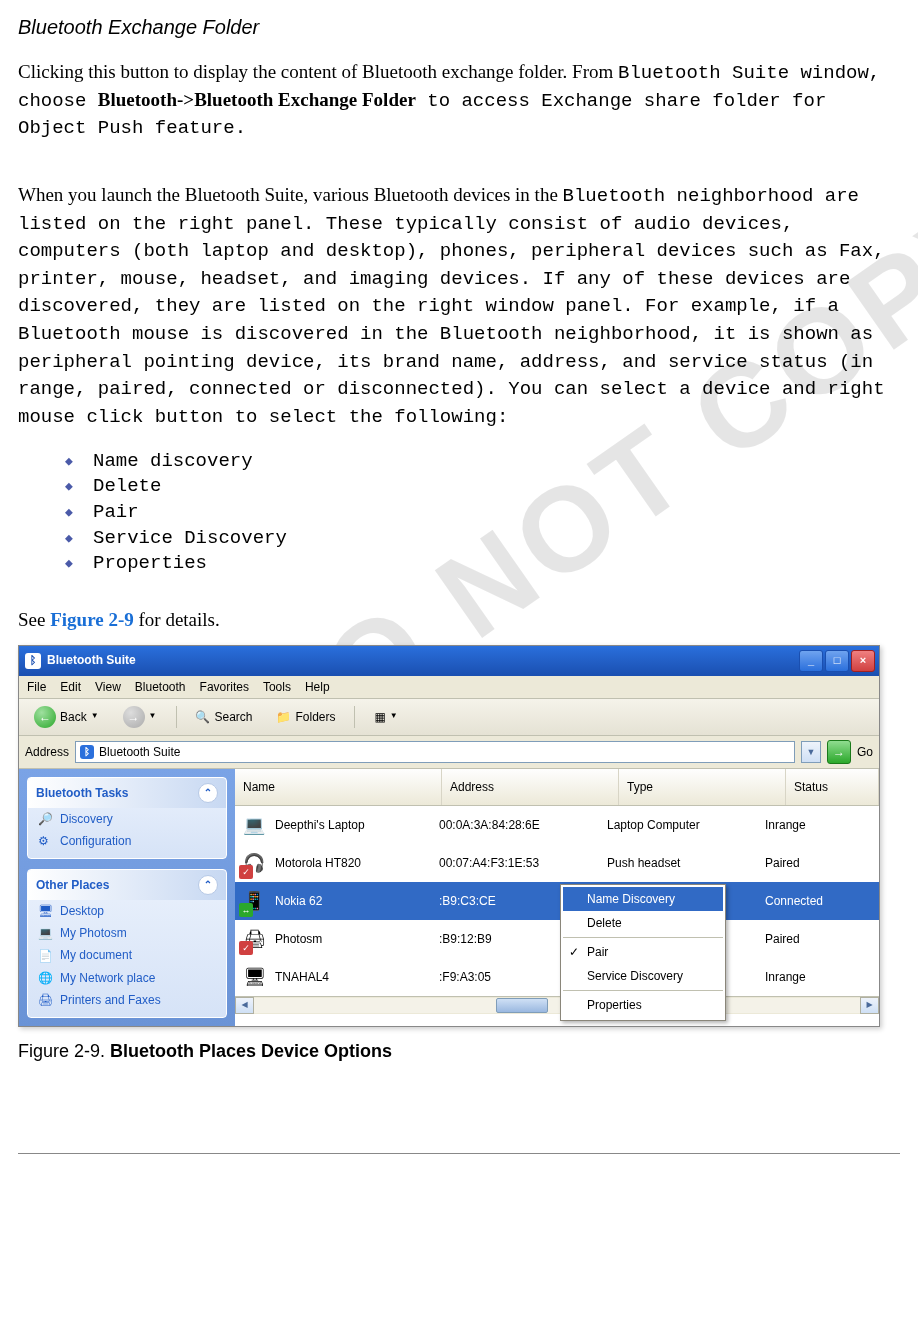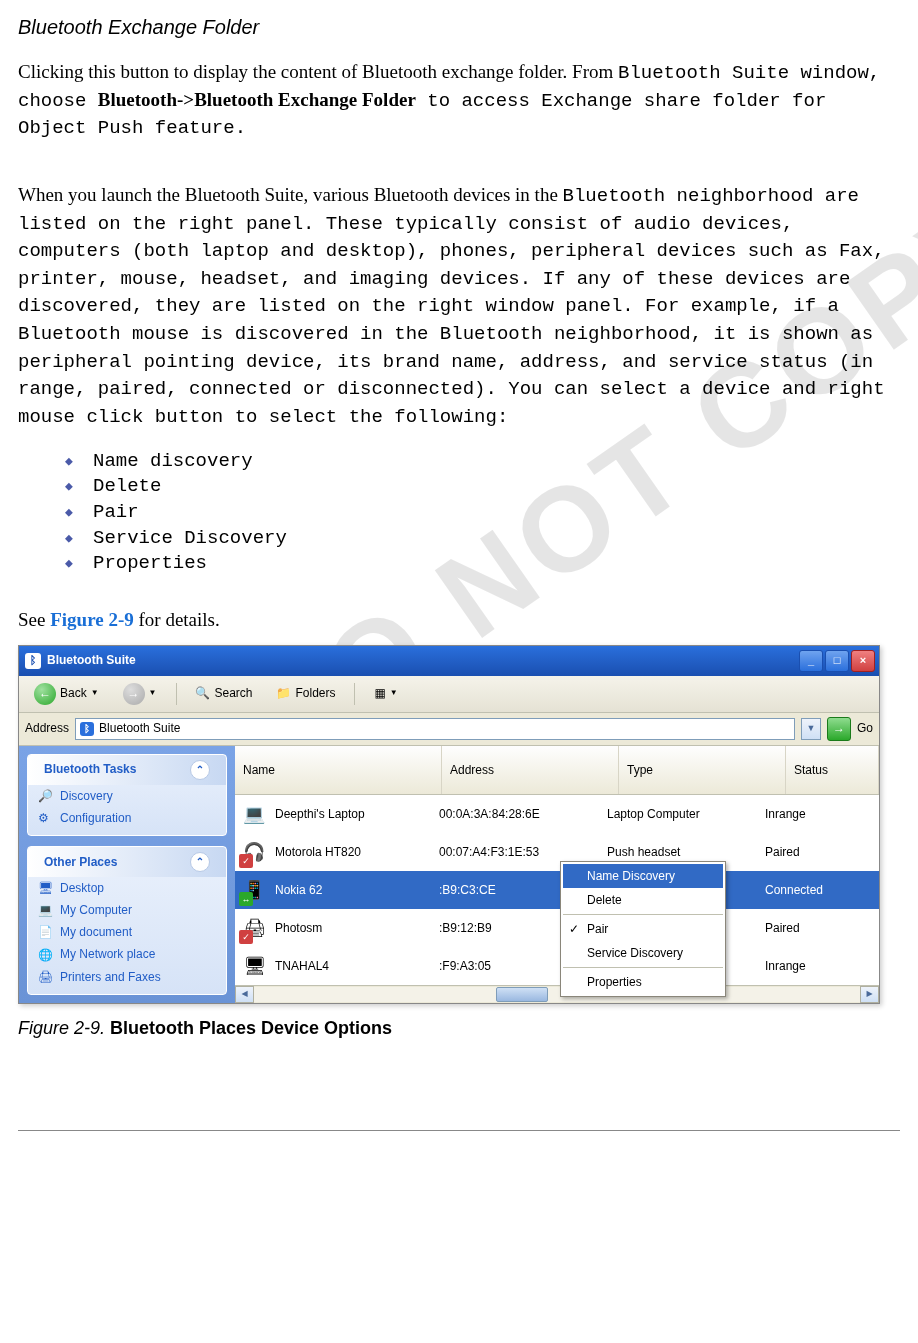--- a/index.html
+++ b/index.html
@@ -124,32 +124,32 @@
   .dropbtn{width:18px;height:20px;border:1px solid #7f9db9;background:linear-gradient(to bottom,#eef3fb,#cfe0f5);display:flex;align-items:center;justify-content:center;color:#4a6a9a;font-size:9px;}
   .body-area{display:flex;}
   .sidebar{
     width:200px;background:linear-gradient(to bottom,#7aa3e6 0%, #6a93d6 100%);
     padding:8px;display:flex;flex-direction:column;gap:10px;
   }
   .side-panel{
     background:linear-gradient(to bottom,#eaf1fc,#d6e3f7);border:1px solid #fff;border-radius:4px;padding:0 0 6px 0;
   }
   .side-head{
-    background:linear-gradient(to right,#fff,#c7d8f2);color:#215dc6;font-weight:bold;padding:5px 16px;border-radius:4px 4px 0 0;display:flex;justify-content:space-between;align-items:center;
+    background:linear-gradient(to right,#fff,#c7d8f2);color:#215dc6;font-weight:bold;padding:5px 8px;border-radius:4px 4px 0 0;display:flex;justify-content:space-between;align-items:center;
   }
   .side-head .chev{
     width:18px;height:18px;border-radius:50%;background:#fff;border:1px solid #b7c9e6;display:flex;align-items:center;justify-content:center;color:#215dc6;font-size:10px;
   }
   .side-item{display:flex;align-items:center;gap:6px;color:#215dc6;padding:3px 10px;}
   .side-item .ic{width:16px;height:16px;}
   .mainpane{flex:1;background:#fff;position:relative;}
   .listhead{
     display:flex;background:linear-gradient(to bottom,#fefefe,#ece9d8);border-bottom:1px solid #c0c0b0;
   }
-  .listhead div{padding:16px 8px;border-right:1px solid #d8d5c6;font-size:12px;}
+  .listhead div{padding:10px 8px;border-right:1px solid #d8d5c6;font-size:12px;}
   .col-name{width:190px;}
   .col-addr{width:160px;}
   .col-type{width:150px;}
   .col-stat{flex:1;}
   .row{display:flex;align-items:center;height:38px;}
   .row .col-name{display:flex;align-items:center;gap:6px;padding-left:6px;}
   .row .col-addr,.row .col-type,.row .col-stat{padding-left:8px;}
   .row.sel{background:#316ac5;color:#fff;}
   .devicon{width:28px;height:28px;display:flex;align-items:center;justify-content:center;font-size:18px;position:relative;}
   .devicon .badge{position:absolute;bottom:-2px;left:-2px;width:14px;height:14px;border-radius:2px;font-size:9px;display:flex;align-items:center;justify-content:center;}
@@ -163,21 +163,21 @@
   .scrollbar-h{
     height:17px;background:#ece9d8;border-top:1px solid #c0c0b0;display:flex;align-items:center;
   }
   .sb-btn{width:17px;height:15px;background:linear-gradient(to bottom,#eef3fb,#cfe0f5);border:1px solid #b0b0a0;display:flex;align-items:center;justify-content:center;font-size:8px;color:#4a6a9a;}
   .sb-track{flex:1;height:15px;background:#f4f2e8;position:relative;}
   .sb-thumb{position:absolute;left:40%;top:0;height:13px;width:50px;background:linear-gradient(to bottom,#cfe0f5,#9ab8e0);border:1px solid #7f9db9;border-radius:2px;}
   .figcap{
     font-family: Arial, Helvetica, sans-serif;
     font-size:18px;
   }
-  .figcap .it{font-style:italic;}
+  .figcap .it{}
   .figcap .bd{font-weight:bold;}
   .bottom-rule{border:none;border-top:1px solid #888;margin-top:90px;}
 </style>
 </head>
 <body>
 
 <div class="watermark">DO NOT COPY</div>
 
 <div class="content">
 
@@ -209,20 +209,29 @@
       <div class="left">
         <span class="bt-icon-sm">ᛒ</span>
         <span>Bluetooth Suite</span>
       </div>
       <div class="winbtns">
         <div class="winbtn">_</div>
         <div class="winbtn">□</div>
         <div class="winbtn close">×</div>
       </div>
     </div>
+    <div class="menubar">
+      <span>File</span>
+      <span>Edit</span>
+      <span>View</span>
+      <span>Bluetooth</span>
+      <span>Favorites</span>
+      <span>Tools</span>
+      <span>Help</span>
+    </div>
     <div class="toolbar">
       <div class="tbtn green">
         <span class="circ">←</span>
         <span>Back</span>
         <span style="font-size:8px;">▼</span>
       </div>
       <div class="tbtn">
         <span class="circ-grey">→</span>
         <span style="font-size:8px;">▼</span>
       </div>
@@ -271,21 +280,21 @@
           <div class="side-head">
             <span>Other Places</span>
             <span class="chev">⌃</span>
           </div>
           <div class="side-item">
               <span class="ic">🖥</span>
               <span>Desktop</span>
             </div>
           <div class="side-item">
               <span class="ic">💻</span>
-              <span>My Computer</span>
+              <span>My Photosm</span>
             </div>
           <div class="side-item">
               <span class="ic">📄</span>
               <span>My document</span>
             </div>
           <div class="side-item">
               <span class="ic">🌐</span>
               <span>My Network place</span>
             </div>
           <div class="side-item">

